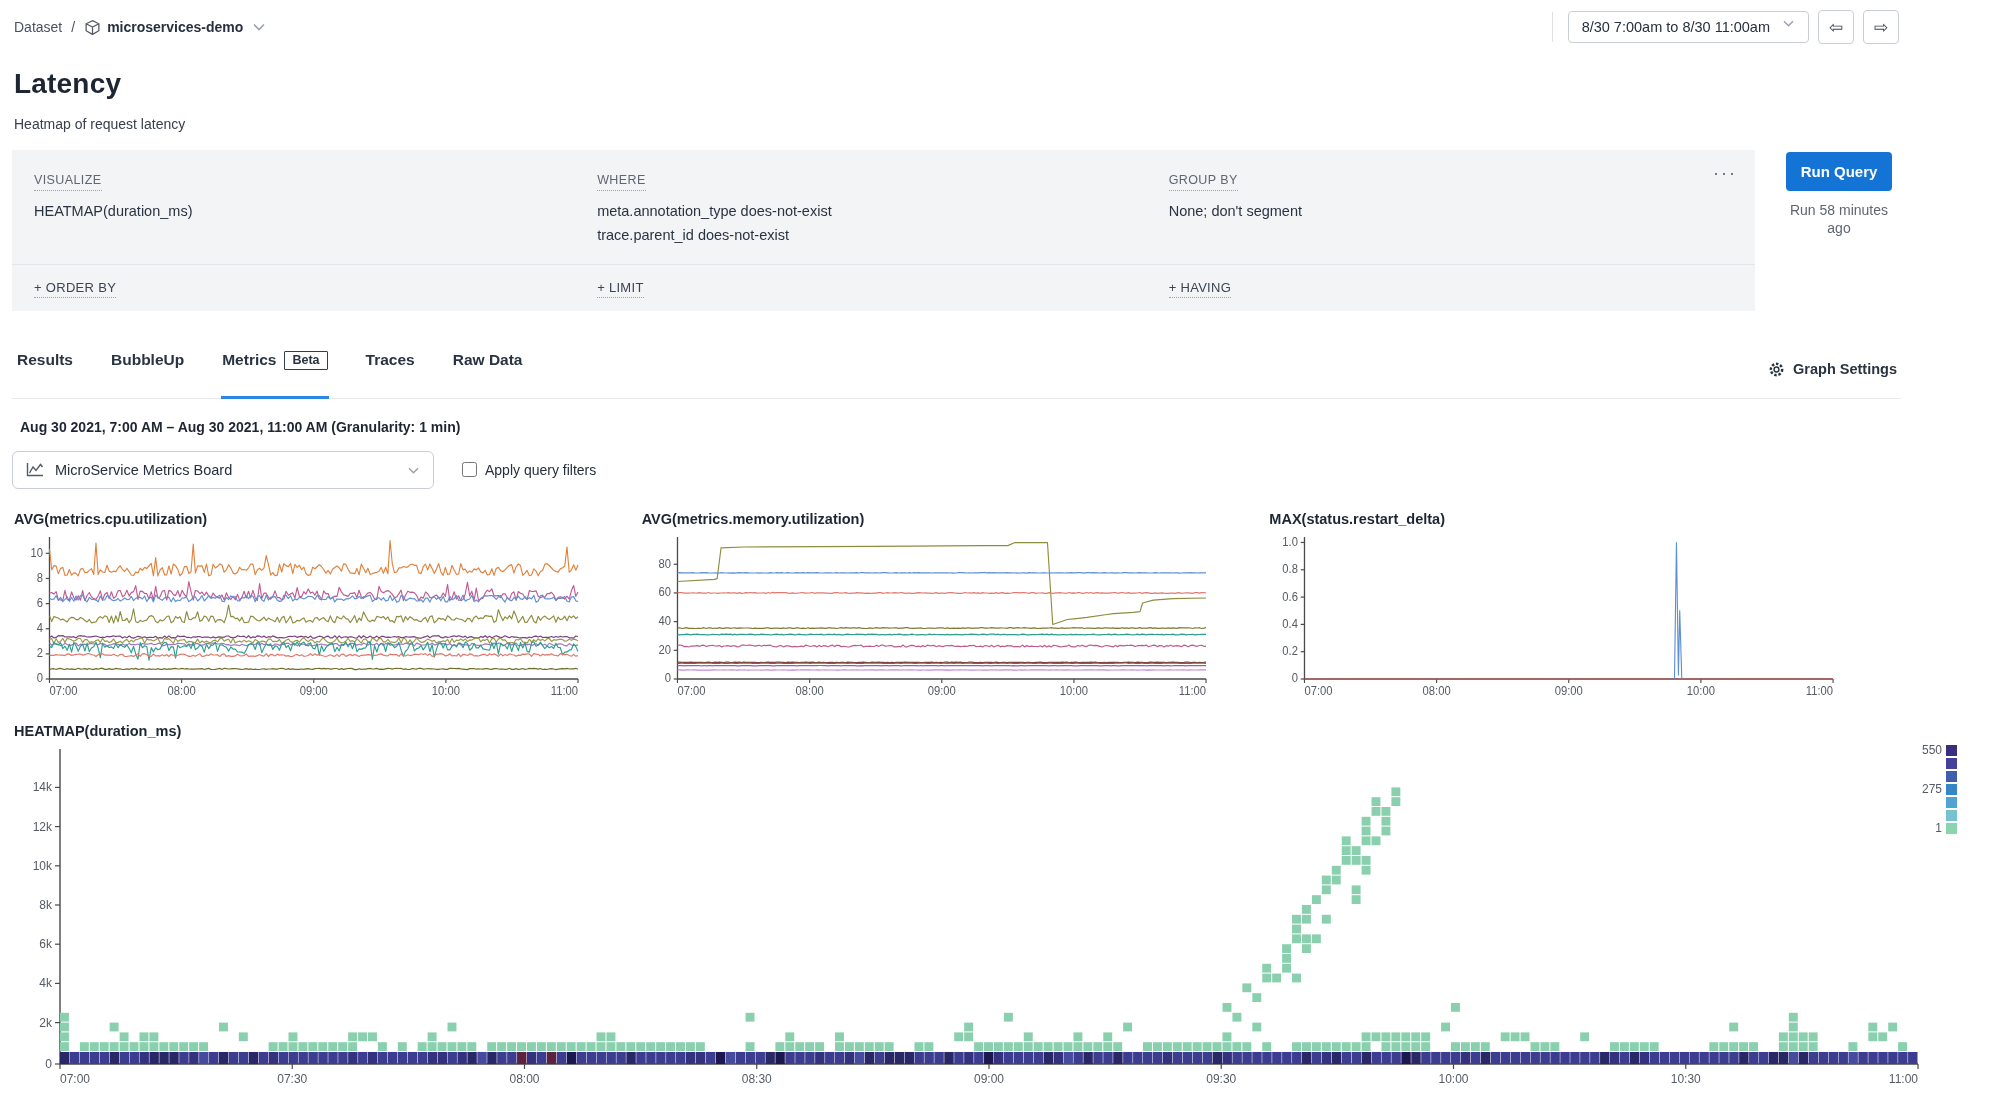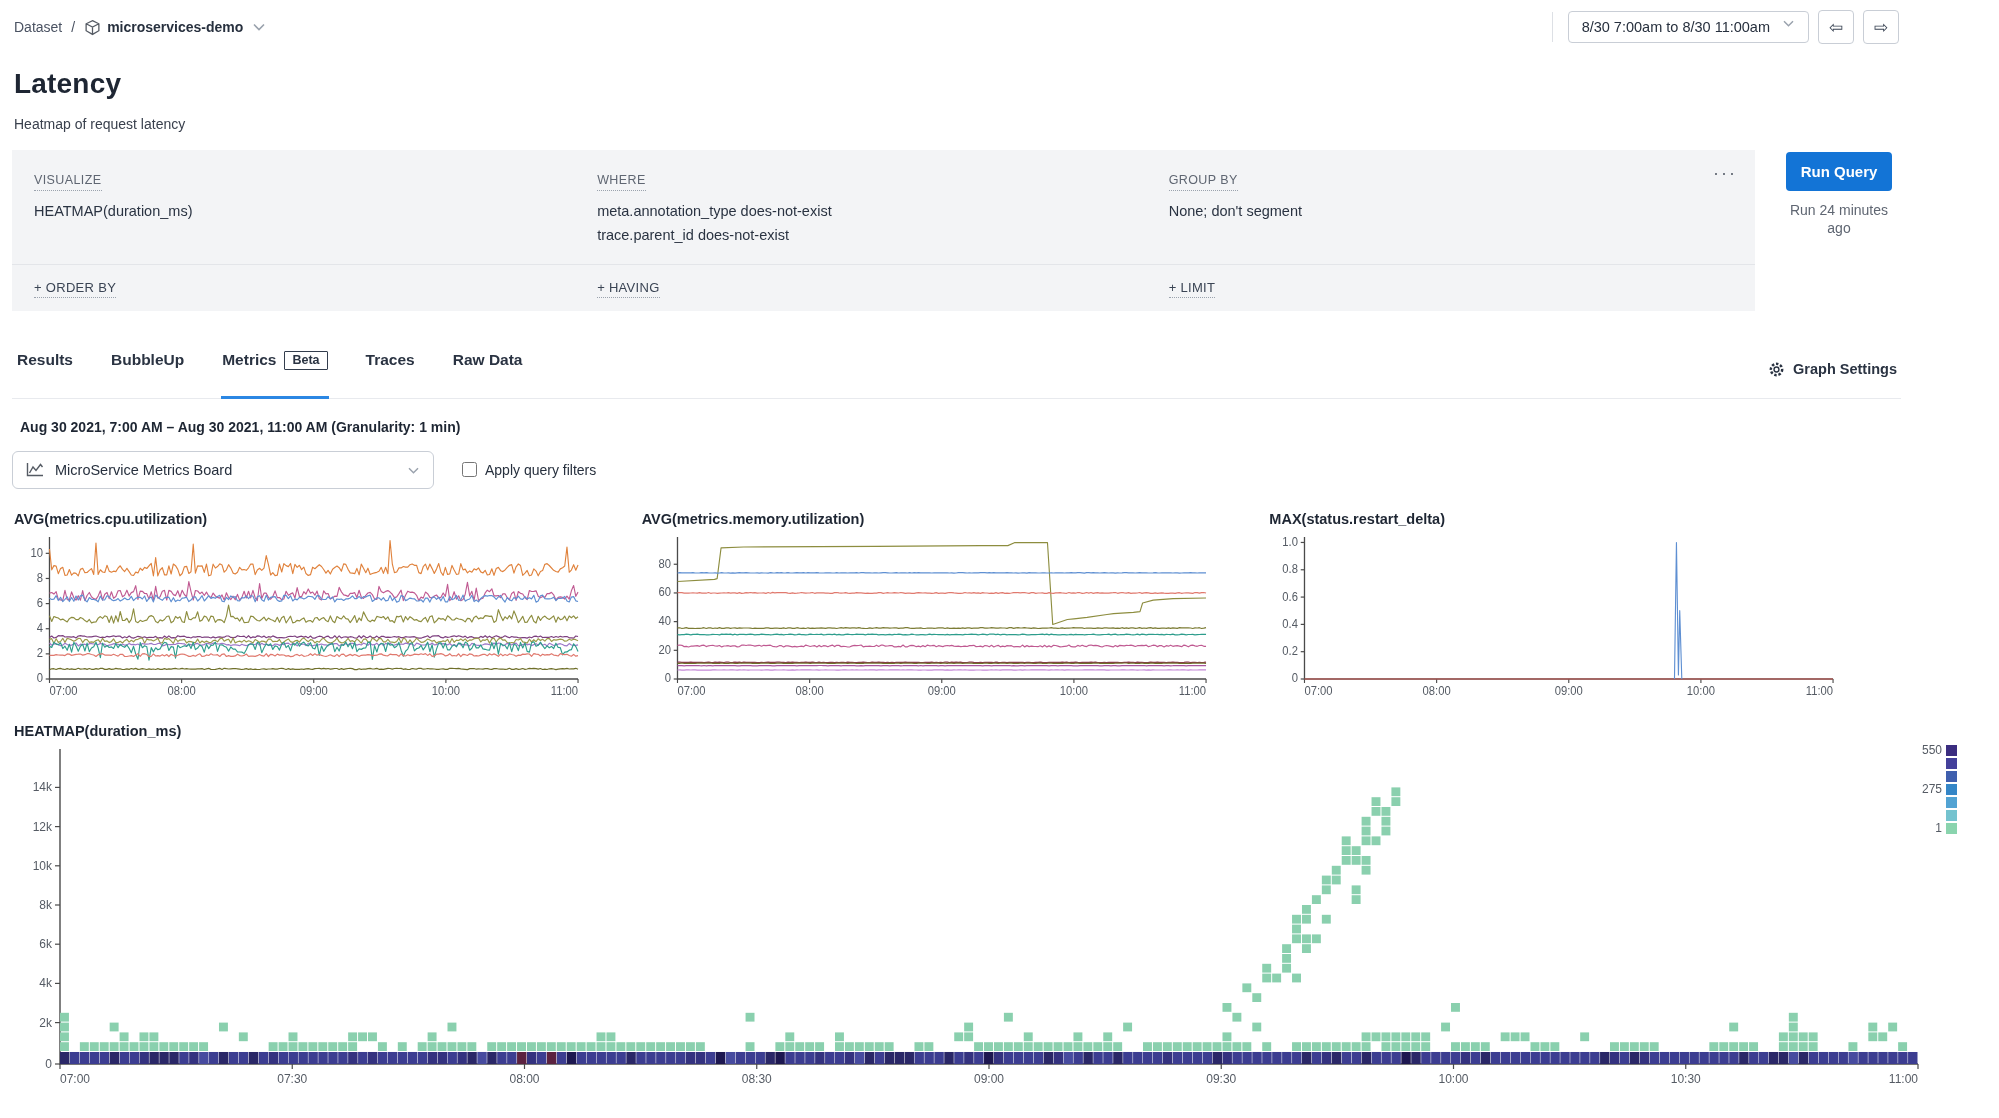--- a/index.html
+++ b/index.html
@@ -119,27 +119,27 @@
           <div class="qp-value">meta.annotation_type does-not-exist</div>
           <div class="qp-value">trace.parent_id does-not-exist</div>
         </div>
         <div>
           <div class="qp-label">GROUP BY</div>
           <div class="qp-value">None; don't segment</div>
         </div>
       </div>
       <div class="qp-footer">
         <div><span class="qp-add">+ ORDER BY</span></div>
+        <div><span class="qp-add">+ LIMIT</span></div>
         <div><span class="qp-add">+ HAVING</span></div>
-        <div><span class="qp-add">+ LIMIT</span></div>
       </div>
     </div>
     <div class="run-col">
       <button class="run-btn">Run Query</button>
-      <div class="run-caption">Run 24 minutes ago</div>
+      <div class="run-caption">Run 58 minutes ago</div>
     </div>
   </div>
 
   <div class="tabs">
     <div class="tab">
       <span>Results</span>
     </div>
     <div class="tab">
       <span>BubbleUp</span>
     </div>

